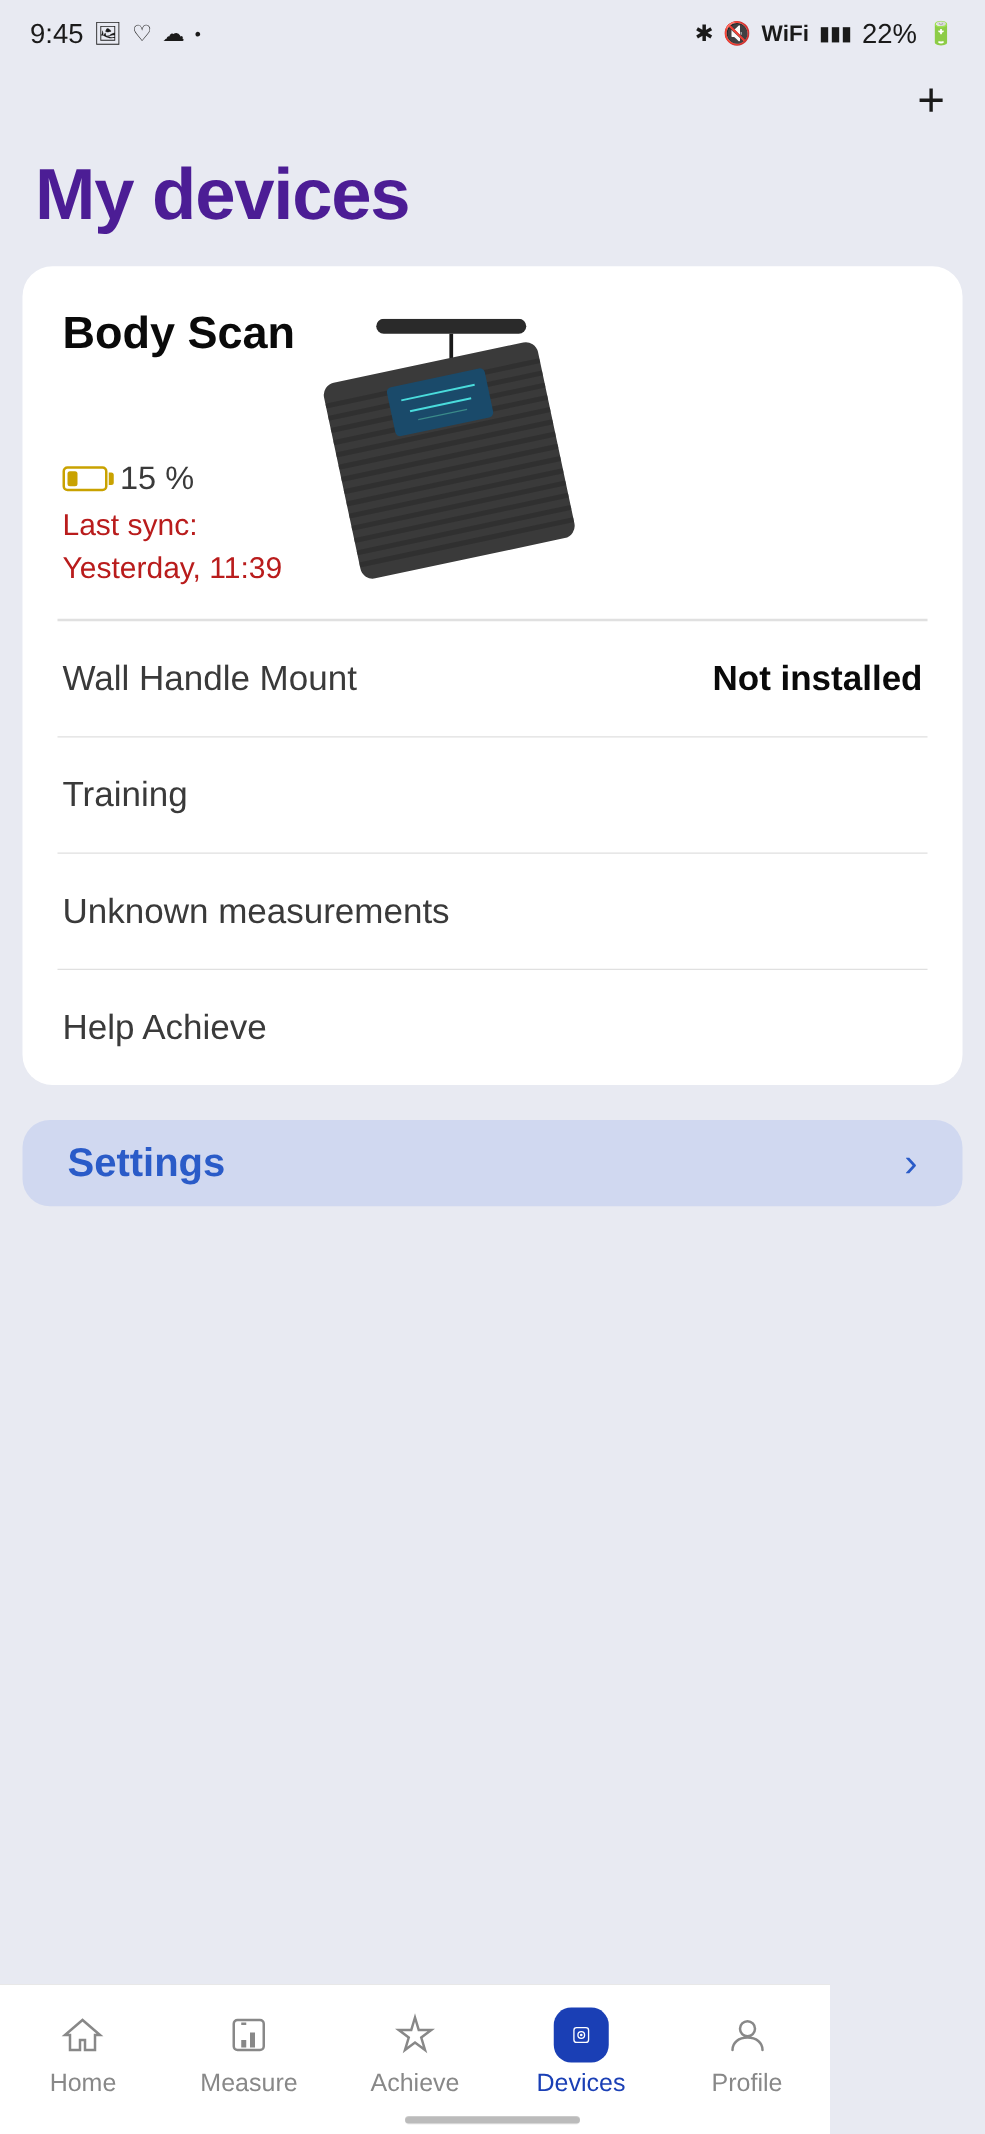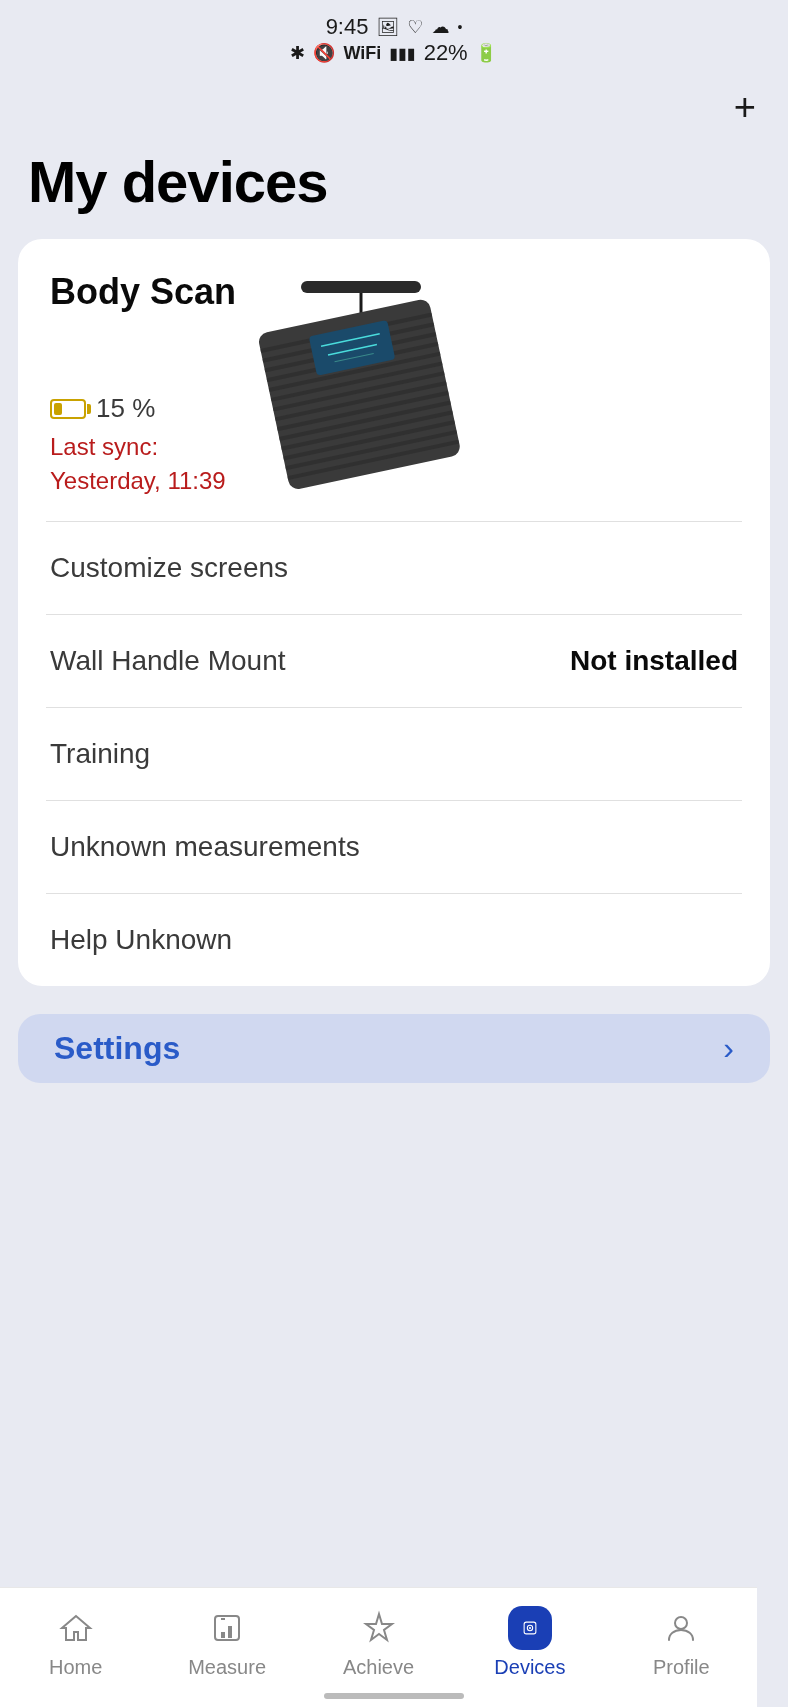--- a/index.html
+++ b/index.html
@@ -15,21 +15,20 @@
 
     
     .status-bar {
       display: flex;
       justify-content: space-between;
       align-items: center;
       padding: 14px 24px 8px 24px;
       font-size: 22px;
       font-weight: 500;
       color: #1a1a1a;
-      flex-direction: column;
     }
     .status-left {
       display: flex;
       align-items: center;
       gap: 8px;
     }
     .status-right {
       display: flex;
       align-items: center;
       gap: 8px;
@@ -53,21 +52,21 @@
       border: none;
       cursor: pointer;
       line-height: 1;
       padding: 4px;
     }
 
     
     .page-title {
       font-size: 58px;
       font-weight: 800;
-      color: #000000;
+      color: #4c1d95;
       padding: 18px 28px 24px 28px;
       letter-spacing: -1px;
     }
 
     
     .device-card {
       background: #ffffff;
       border-radius: 24px;
       margin: 0 18px;
       padding: 0 0 0 0;
@@ -204,21 +203,21 @@
     .settings-chevron {
       font-size: 32px;
       color: #2a5bc8;
     }
 
     
     .bottom-nav {
       position: fixed;
       bottom: 0;
       left: 0;
-      width: 757px;
+      width: 664px;
       background: #ffffff;
       display: flex;
       justify-content: space-around;
       align-items: flex-end;
       padding: 18px 0 28px 0;
       border-top: 1px solid #e8e8e8;
     }
 
     .nav-item {
       display: flex;
@@ -349,23 +348,20 @@
             <line x1="90" y1="60" x2="150" y2="60" stroke="#4adcdc" stroke-width="1.5"></line>
             <line x1="95" y1="70" x2="145" y2="70" stroke="#4adcdc" stroke-width="1.5"></line>
             <line x1="100" y1="78" x2="140" y2="78" stroke="#3a8a8a" stroke-width="1"></line>
           </g>
         </svg>
       </div>
     </div>
 
     <div class="divider"></div>
 
-    <div class="menu-item">
-      <span>Customize screens</span>
-    </div>
 
     <div class="divider"></div>
 
     <div class="menu-item">
       <span>Wall Handle Mount</span>
       <span class="not-installed-label">Not installed</span>
     </div>
 
     <div class="divider"></div>
 
@@ -375,21 +371,21 @@
 
     <div class="divider"></div>
 
     <div class="menu-item">
       <span>Unknown measurements</span>
     </div>
 
     <div class="divider"></div>
 
     <div class="menu-item">
-      <span>Help Unknown</span>
+      <span>Help Achieve</span>
     </div>
   </div>
 
   <button class="settings-button">
     <span class="settings-label">Settings</span>
     <span class="settings-chevron">›</span>
   </button>
 </div>
 
 <nav class="bottom-nav">

